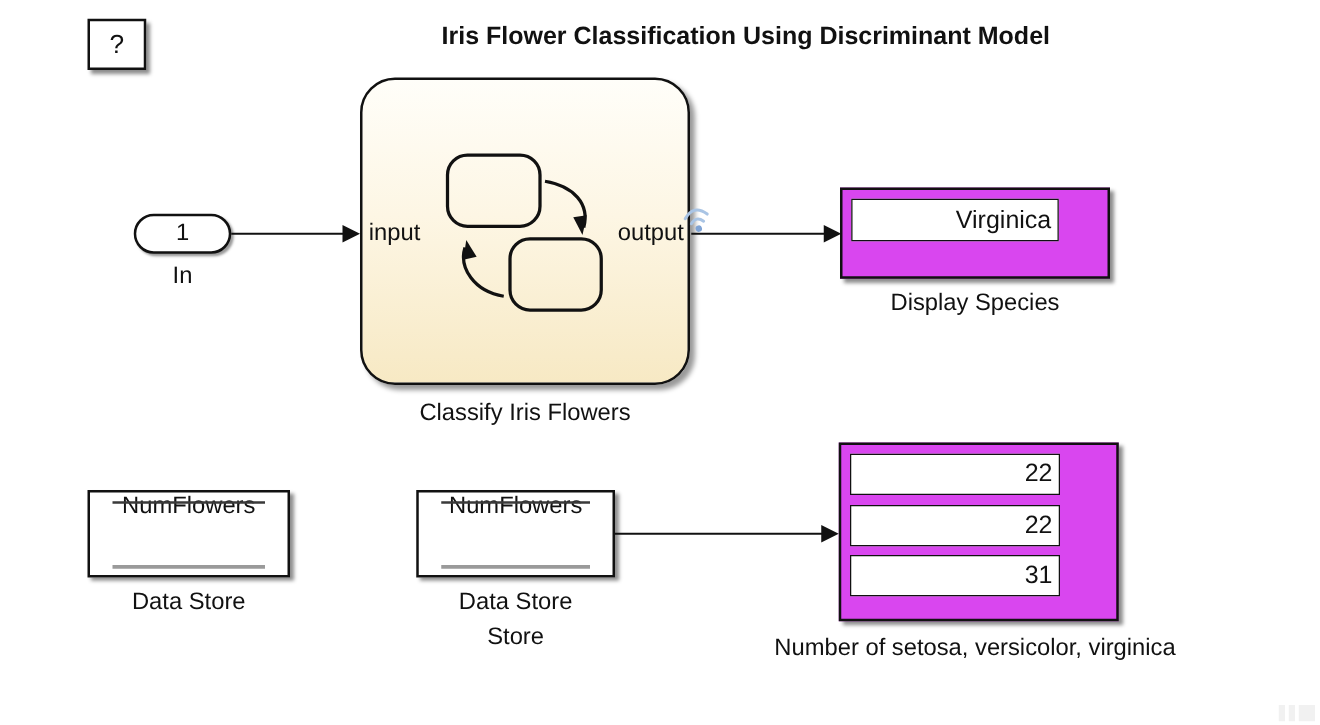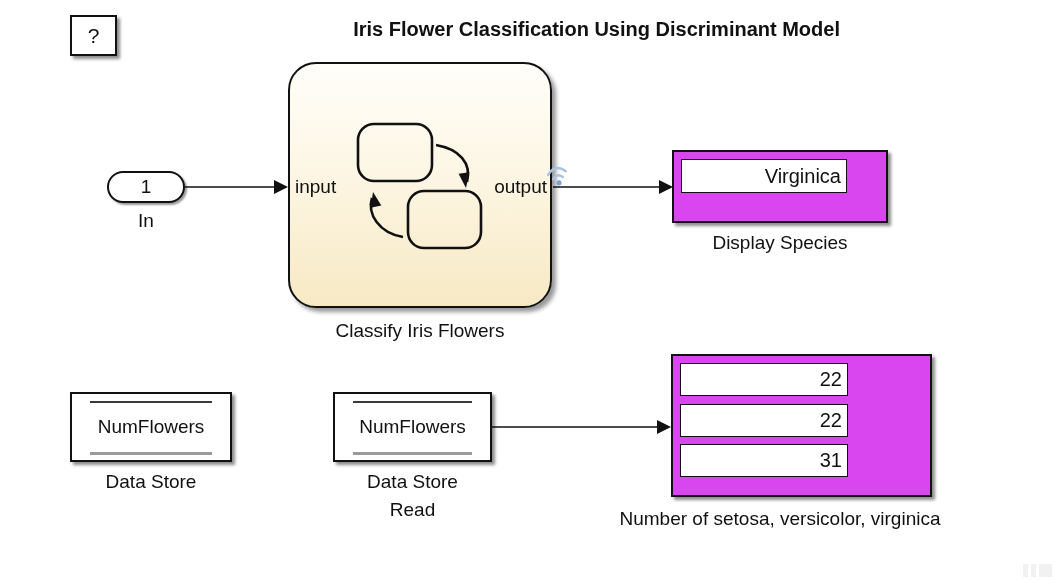--- a/index.html
+++ b/index.html
@@ -35,35 +35,35 @@
   }
   .port-label { position:absolute; font-size:19px; white-space:nowrap; }
   .port-label.in  { left:295px; top:176px; }
   .port-label.out { left:478px; top:176px; width:69px; text-align:right; }
 
   .block-label { position:absolute; text-align:center; font-size:19px; white-space:nowrap; }
 
   .display-block { position:absolute; background:#d946ef; border:2px solid #111; box-sizing:border-box;
     box-shadow:3px 3px 3px rgba(0,0,0,0.45); }
   .display-species { left:672px; top:150px; width:216px; height:73px; }
-  .display-counts  { left:671px; top:354px; width:261px; height:143px; }
+  .display-counts  { left:671px; top:354px; width:224px; height:143px; }
   .value-box {
     position:absolute; border:1.5px solid #111; box-sizing:border-box; background:#fff;
     display:flex; align-items:center; justify-content:flex-end;
     font-size:20px; padding-right:5px;
   }
   .display-species .value-box { left:7px; top:7px; width:166px; height:34px; }
   .display-counts .vb1 { left:7px; top:7px;  width:168px; height:33px; }
   .display-counts .vb2 { left:7px; top:48px; width:168px; height:33px; }
   .display-counts .vb3 { left:7px; top:88px; width:168px; height:33px; }
 
   .datastore {
     position:absolute; background:#fff; border:2px solid #111; box-sizing:border-box;
     box-shadow:3px 3px 3px rgba(0,0,0,0.45);
-    display:flex; align-items:center; justify-content:center; font-size:19px;
+    display:flex; justify-content:center; font-size:19px;
   }
   .dsm { left:70px;  top:392px; width:162px; height:70px; }
   .dsr { left:333px; top:392px; width:159px; height:70px; }
   .ds-topline  { position:absolute; left:18px; right:18px; top:7px;  border-top:2px solid #3a3a3a; }
   .ds-botline  { position:absolute; left:18px; right:18px; bottom:5px; border-bottom:3px solid #9a9a9a; }
 
   svg.overlay { position:absolute; left:0; top:0; pointer-events:none; }
 
   .watermark { position:absolute; background:#f1f1f1; }
 </style>
@@ -99,21 +99,21 @@
     <div class="ds-botline"></div>
   </div>
   <div class="block-label" style="left:70px; top:471px; width:162px;">Data Store</div>
 
   <div class="datastore dsr">
     <div class="ds-topline"></div>
     <span>NumFlowers</span>
     <div class="ds-botline"></div>
   </div>
   <div class="block-label" style="left:333px; top:471px; width:159px;">Data Store</div>
-  <div class="block-label" style="left:333px; top:499px; width:159px;">Read</div>
+  <div class="block-label" style="left:333px; top:499px; width:159px;">Store</div>
 
   <div class="display-block display-counts">
     <div class="value-box vb1">22</div>
     <div class="value-box vb2">22</div>
     <div class="value-box vb3">31</div>
   </div>
   <div class="block-label" style="left:530px; top:508px; width:500px;">Number of setosa, versicolor, virginica</div>
 
   <svg class="overlay" width="1056" height="580" viewBox="0 0 1056 580">
 

